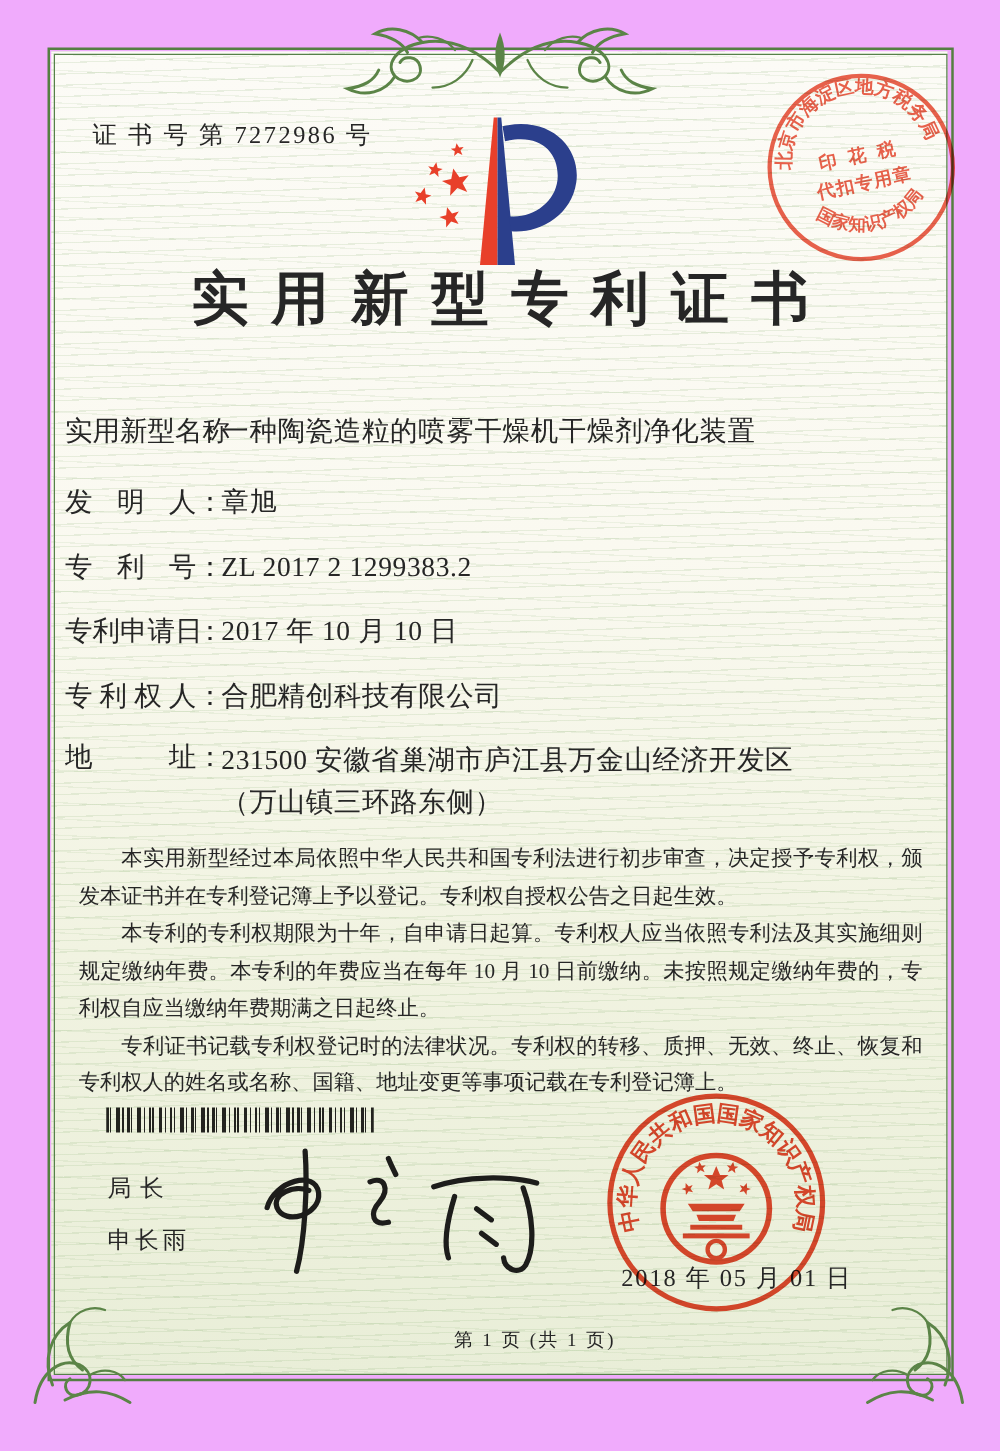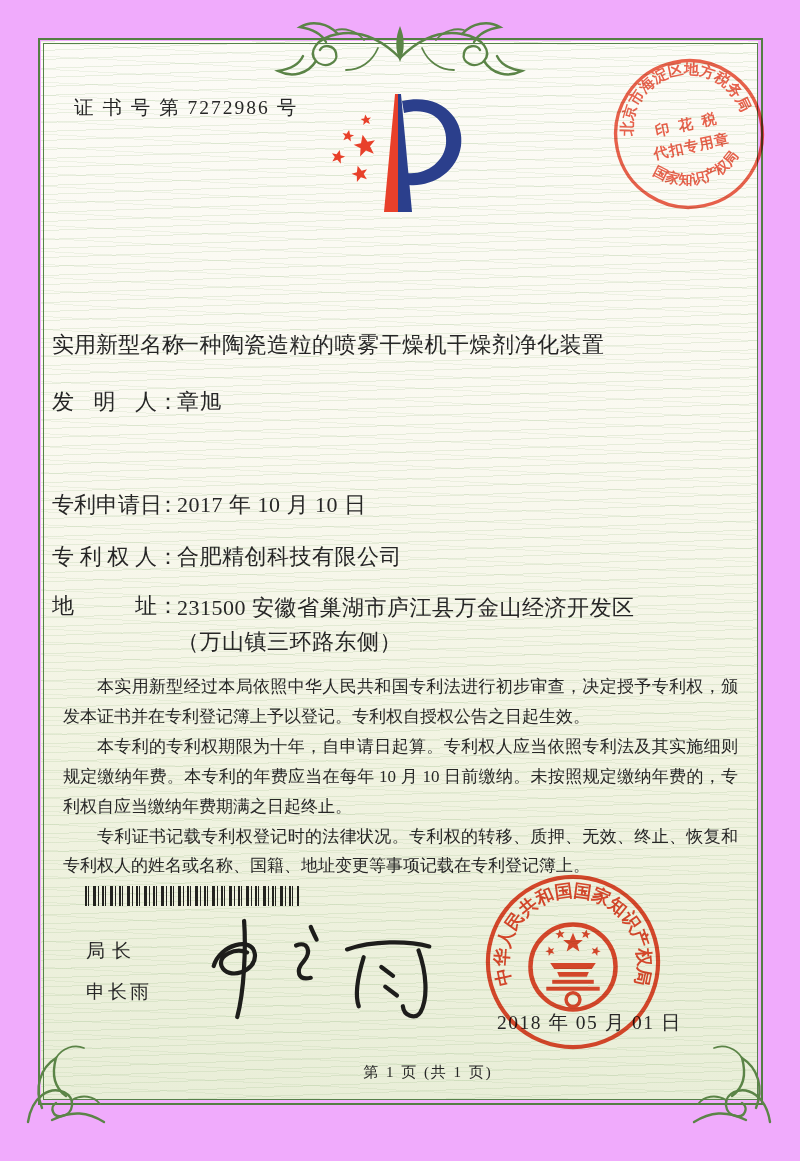--- a/index.html
+++ b/index.html
@@ -106,26 +106,30 @@
     <polygon points="73,4 76,4 76,122 62,122" fill="#e8402a"></polygon>
     <polygon points="76,4 79,4 90,122 76,122" fill="#2b3f8c"></polygon>
     <path d="M80,11 C120,2 143,30 139,56 C135,83 109,97 87,95 L85,83 C104,85 122,72 124,54 C126,32 110,16 82,23 Z" fill="#2b3f8c"></path>
     <use href="#star" transform="translate(43,56) scale(1.15) rotate(-12)" fill="#e8402a"></use>
     <use href="#star" transform="translate(26,46) scale(0.62) rotate(10)" fill="#e8402a"></use>
     <use href="#star" transform="translate(44,30) scale(0.55) rotate(-8)" fill="#e8402a"></use>
     <use href="#star" transform="translate(16,67) scale(0.72) rotate(14)" fill="#e8402a"></use>
     <use href="#star" transform="translate(38,84) scale(0.85) rotate(-16)" fill="#e8402a"></use>
   </svg>
 
+  <div class="title">实用新型专利证书</div>
 
   <div class="frow" style="top:330px;">
     <span class="flabel">实用新型名称</span><span class="fcolon">：</span><span class="fval">一种陶瓷造粒的喷雾干燥机干燥剂净化装置</span>
   </div>
   <div class="frow" style="top:387px;">
     <span class="flabel">发明人</span><span class="fcolon">：</span><span class="fval">章旭</span>
+  </div>
+  <div class="frow" style="top:439px;">
+    <span class="flabel">专利号</span><span class="fcolon">：</span><span class="fval">ZL 2017 2 1299383.2</span>
   </div>
   <div class="frow" style="top:490px;">
     <span class="flabel">专利申请日</span><span class="fcolon">：</span><span class="fval">2017 年 10 月 10 日</span>
   </div>
   <div class="frow" style="top:542px;">
     <span class="flabel">专利权人</span><span class="fcolon">：</span><span class="fval">合肥精创科技有限公司</span>
   </div>
   <div class="frow addr-row" style="top:591px;">
     <span class="flabel">地址</span><span class="fcolon">：</span><span class="fval">231500 安徽省巢湖市庐江县万金山经济开发区（万山镇三环路东侧）</span>
   </div>

